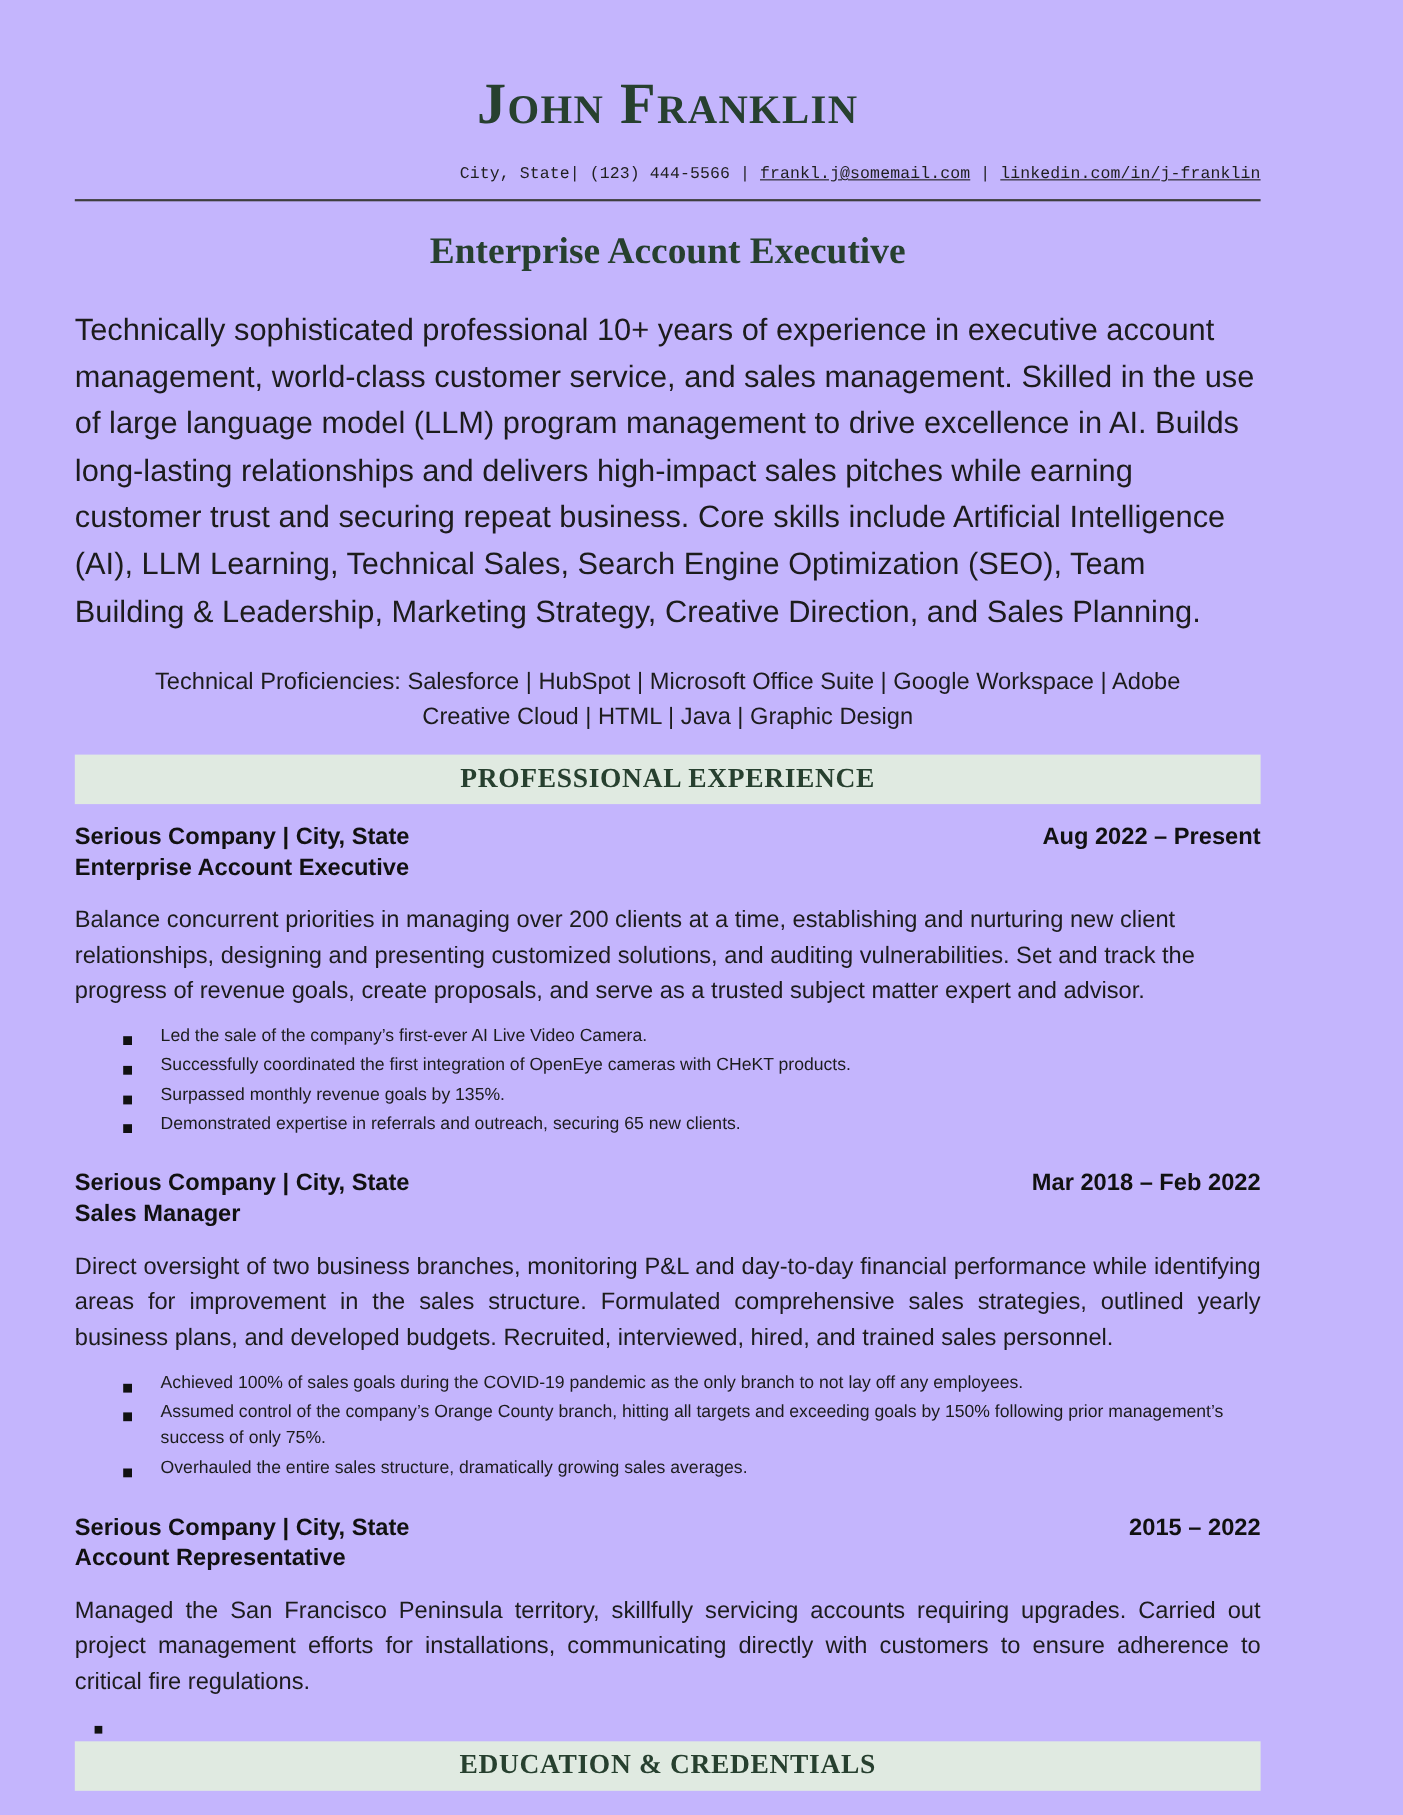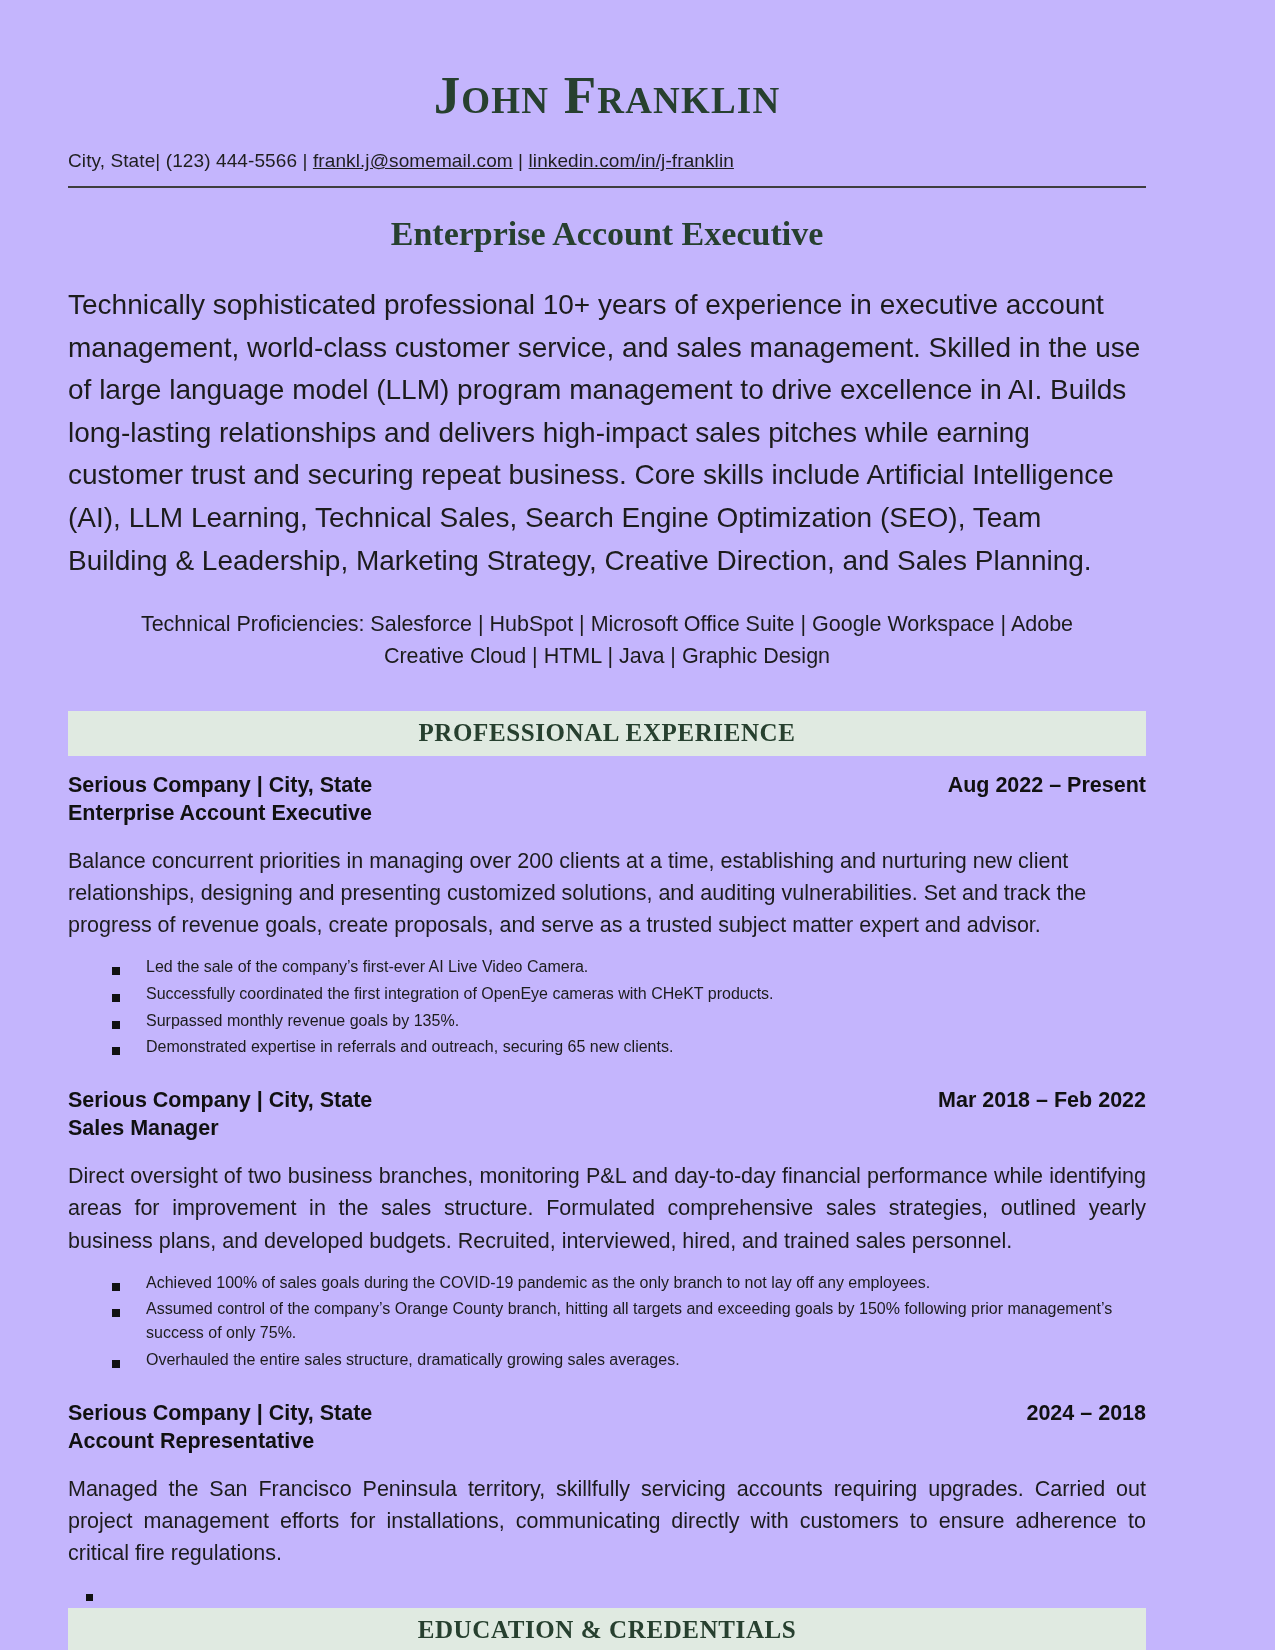--- a/index.html
+++ b/index.html
@@ -32,28 +32,29 @@
     font-family: "Liberation Serif", serif;
     font-weight: bold;
     font-size: 53px;
     font-variant: small-caps;
     letter-spacing: 1.2px;
     line-height: 1.1;
     margin: 0;
     padding-top: 66px;
   }
   .contact-line {
-    text-align: left;
-    font-size: 19px;
+    text-align: right;
+    font-size: 15px;
     color: #1f1f1f;
     padding-top: 26px;
     padding-bottom: 14px;
     border-bottom: 2px solid #3e3e3e;
     white-space: nowrap;
     letter-spacing: 0.1px;
+    font-family: Liberation Mono, monospace;
   }
   .contact-line .sep { color: #1f1f1f; }
   .contact-line a,
   .contact-line .link {
     color: #1f1f1f;
     text-decoration: underline;
   }
 
   
   .role-title {
@@ -82,21 +83,21 @@
     color: #1c1c1c;
     text-align: center;
     margin: 0;
     padding: 26px 46px 0 46px;
   }
 
   
   .section-band {
     background: #e0eae1;
     text-align: center;
-    margin-top: 38px;
+    margin-top: 18px;
     padding: 8px 0 9px 0;
   }
   .section-band-title {
     font-family: "Liberation Serif", serif;
     font-weight: bold;
     font-size: 25px;
     color: #27402f;
     letter-spacing: 0.6px;
     display: inline-block;
   }
@@ -207,21 +208,21 @@
       <ul class="bullets">
         <li><span class="sq"></span><span>Achieved 100% of sales goals during the COVID-19 pandemic as the only branch to not lay off any employees.</span></li>
         <li><span class="sq"></span><span>Assumed control of the company’s Orange County branch, hitting all targets and exceeding goals by 150% following prior management’s success of only 75%.</span></li>
         <li><span class="sq"></span><span>Overhauled the entire sales structure, dramatically growing sales averages.</span></li>
       </ul>
     </div>
 
     <div class="job" style="padding-top:26px;">
       <div class="job-head">
         <span class="job-company">Serious Company | City, State</span>
-        <span class="job-dates">2024 – 2018</span>
+        <span class="job-dates">2015 – 2022</span>
       </div>
       <div class="job-role">Account Representative</div>
       <p class="job-desc justify">Managed the San Francisco Peninsula territory, skillfully servicing accounts requiring upgrades. Carried out project management efforts for installations, communicating directly with customers to ensure adherence to critical fire regulations.</p>
       <ul class="bullets tight">
         <li><span class="sq"></span></li>
       </ul>
     </div>
 
     <div class="section-band" style="margin-top:22px;">
       <span class="section-band-title">EDUCATION &amp; CREDENTIALS</span>

